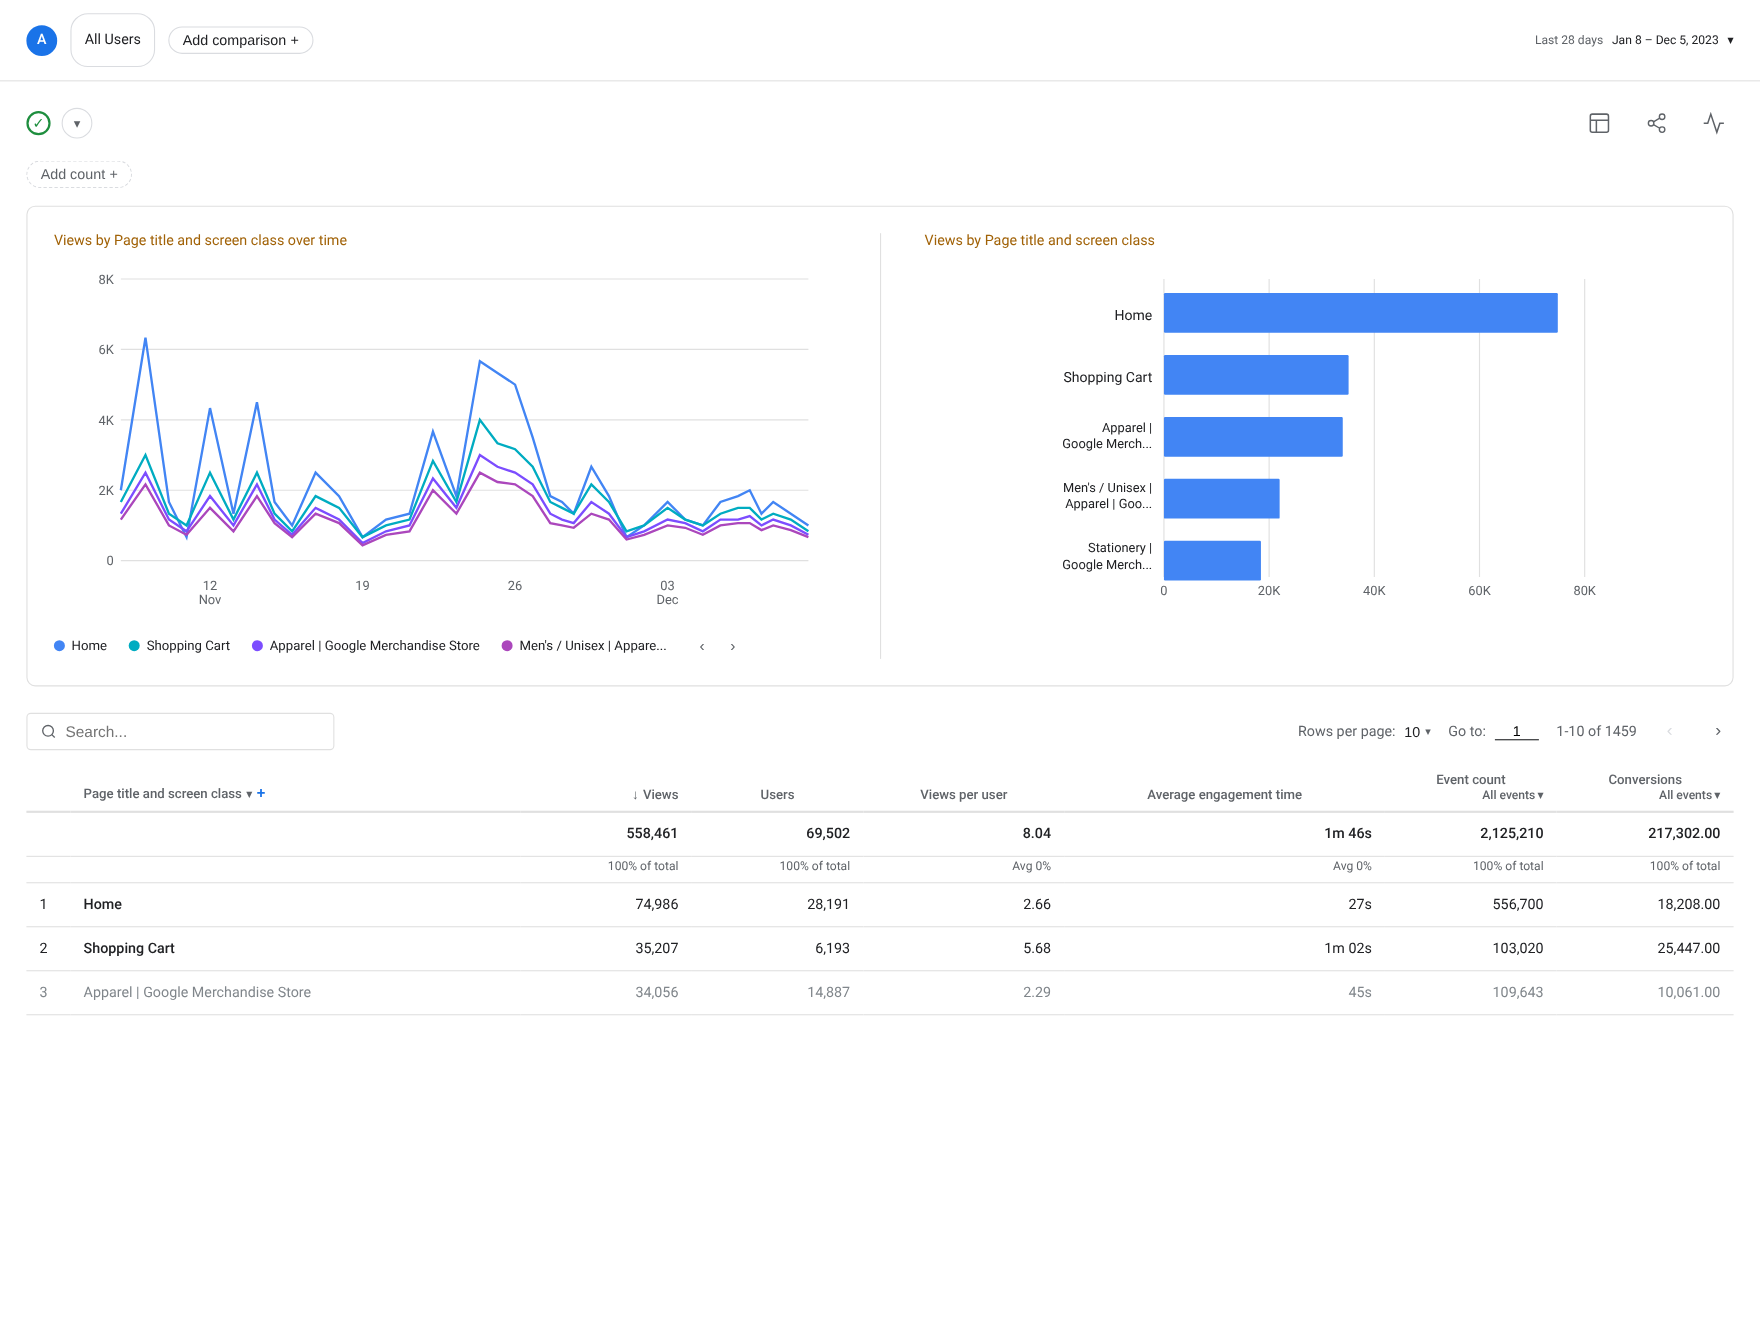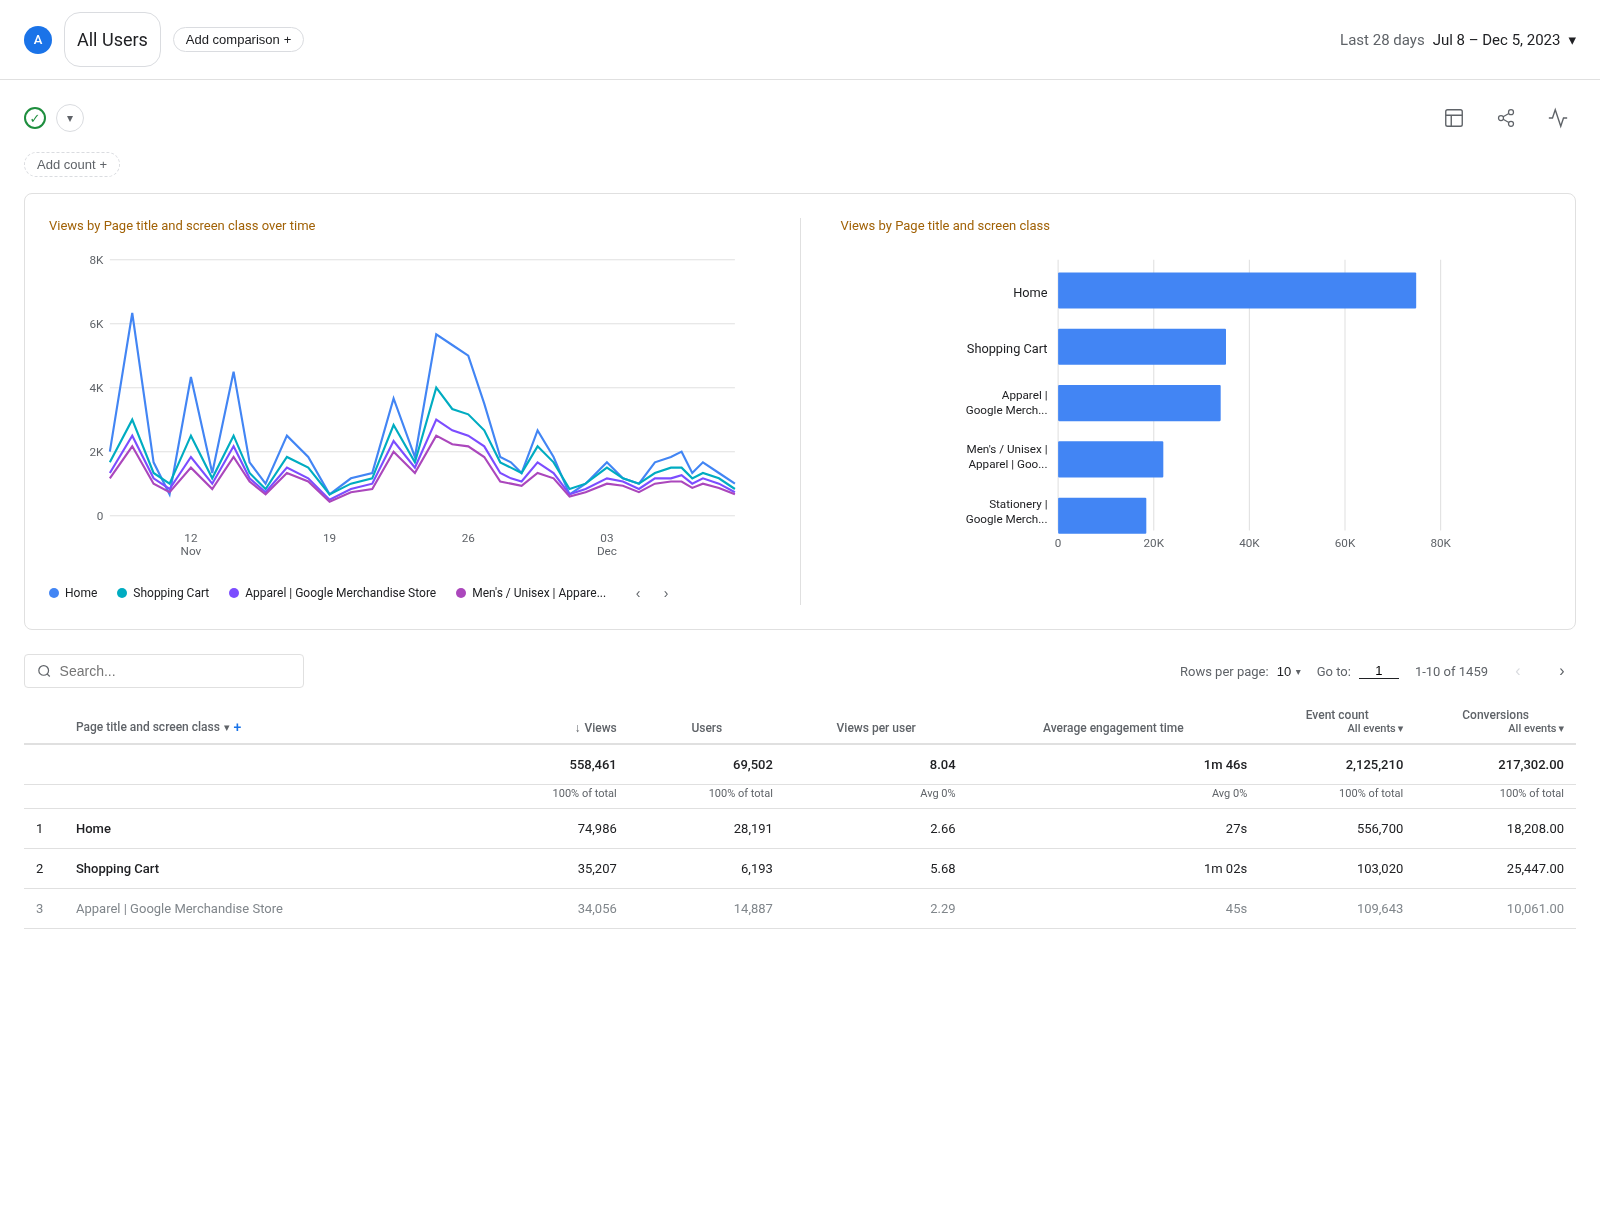--- a/index.html
+++ b/index.html
@@ -2,23 +2,23 @@
 <html><head>
   <meta charset="utf-8">
   <style>
     * { box-sizing: border-box; margin: 0; padding: 0; }
     body { font-family: 'Google Sans', Roboto, Arial, sans-serif; background: #fff; color: #202124; font-size: 14px; }
 
     
     .top-bar { display: flex; align-items: center; justify-content: space-between; padding: 12px 24px; border-bottom: 1px solid #e0e0e0; }
     .top-bar-left { display: flex; align-items: center; gap: 12px; }
     .user-avatar { width: 28px; height: 28px; border-radius: 50%; background: #1a73e8; color: #fff; display: flex; align-items: center; justify-content: center; font-size: 13px; font-weight: 500; }
-    .all-users-chip { display: flex; align-items: center; gap: 6px; padding: 16px 12px; border: 1px solid #dadce0; border-radius: 16px; font-size: 18px; color: #202124; cursor: pointer; }
+    .all-users-chip { display: flex; align-items: center; gap: 6px; padding: 16px 12px; border: 1px solid #dadce0; border-radius: 16px; font-size: 13px; color: #202124; cursor: pointer; }
     .add-comparison-btn { display: flex; align-items: center; gap: 4px; padding: 4px 12px; border: 1px solid #dadce0; border-radius: 16px; font-size: 13px; color: #202124; cursor: pointer; background: #fff; }
-    .date-range { display: flex; align-items: flex-start; gap: 8px; font-size: 15px; color: #202124; cursor: pointer; }
+    .date-range { display: flex; align-items: flex-start; gap: 8px; font-size: 11px; color: #202124; cursor: pointer; }
     .date-label { color: #5f6368; }
 
     
     .page-header { padding: 20px 24px 12px; display: flex; align-items: center; justify-content: space-between; }
     .page-title-area { display: flex; align-items: center; gap: 10px; }
     .page-title { font-size: 22px; font-weight: 400; color: #202124; }
     .chevron-btn { width: 28px; height: 28px; display: flex; align-items: center; justify-content: center; border: 1px solid #dadce0; border-radius: 50%; cursor: pointer; font-size: 12px; color: #5f6368; }
     .header-actions { display: flex; gap: 16px; align-items: center; }
     .header-icon-btn { width: 36px; height: 36px; display: flex; align-items: center; justify-content: center; cursor: pointer; color: #5f6368; font-size: 18px; }
 
@@ -89,21 +89,21 @@
     <div class="all-users-chip">
       <span>All Users</span>
     </div>
     <button class="add-comparison-btn">
       <span>Add comparison</span>
       <span>+</span>
     </button>
   </div>
   <div class="date-range">
     <span class="date-label">Last 28 days</span>
-    <span>Jul 8 – Dec 5, 2023</span>
+    <span>Jan 8 – Dec 5, 2023</span>
     <span>▾</span>
   </div>
 </div>
 
 <div class="page-header">
   <div class="page-title-area">
     <span style="color:#1e8e3e; font-size:20px; display:inline-flex; align-items:center; border:2px solid #1e8e3e; border-radius:50%; width:22px; height:22px; justify-content:center; font-size:13px;">✓</span>
     <div class="chevron-btn">▾</div>
   </div>
   <div class="header-actions">

